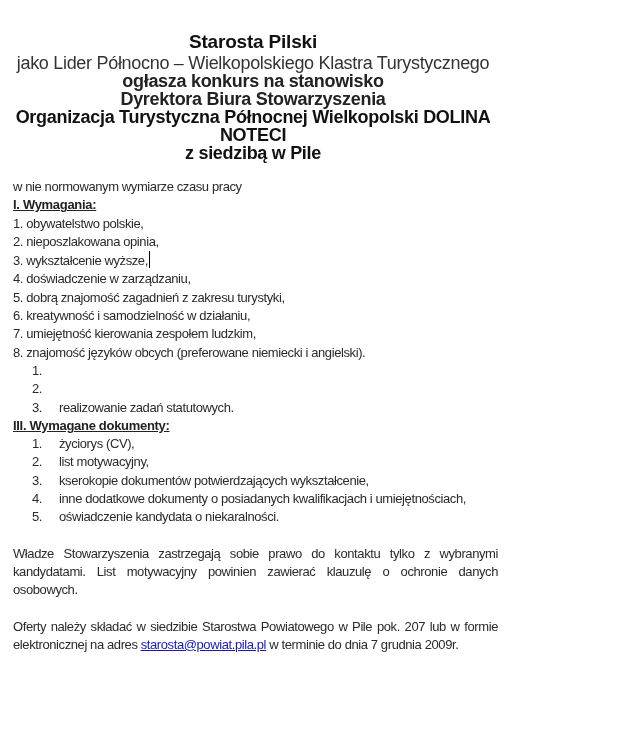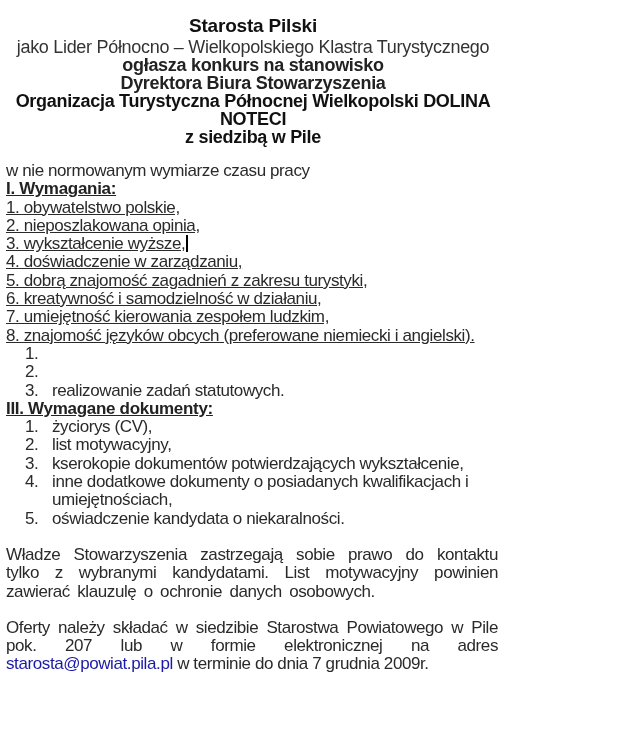--- a/index.html
+++ b/index.html
@@ -2,37 +2,37 @@
 <html><head>
 <meta charset="utf-8">
 <style>
   html, body { margin: 0; padding: 0; background: #ffffff; }
   body {
     width: 626px; height: 733px; overflow: hidden;
     font-family: "Liberation Sans", sans-serif;
     color: #222222;
     position: relative;
   }
-  .page { position: absolute; left: 0; top: 0; width: 506px; }
+  .page { position: absolute; left: 0; top: 16px; width: 506px; }
   .header { text-align: center; padding-top: 14px; }
   .title { font-size: 19px; font-weight: bold; color: #111; line-height: 24px; letter-spacing: -0.2px; }
   .hline { font-size: 18px; line-height: 18px; color: #333; letter-spacing: -0.3px; }
   .hline.bold { font-weight: bold; color: #222; }
   .hline.black { color: #111; }
-  .body { padding-left: 6px; padding-right: 8px; font-size: 17px; line-height: 18.3px; letter-spacing: -0.4px; color: #2a2a2a; }
+  .body { padding-left: 13px; padding-right: 8px; font-size: 13px; line-height: 18.3px; letter-spacing: -0.4px; color: #2a2a2a; }
   .intro { margin-top: 16px; }
   .section-heading { font-weight: bold; text-decoration: underline; margin-top: 0; color: #222; letter-spacing: -0.3px; }
-  .plain-list { margin: 0; padding: 0; list-style: none; text-decoration: underline; }
+  .plain-list { margin: 0; padding: 0; list-style: none; }
   .ind-list { margin: 0; padding: 0; list-style: none; }
   .ind-list li { display: flex; }
   .ind-list .num { width: 19px; margin-left: 19px; flex: 0 0 auto; }
   .ind-list .txt { margin-left: 8px; }
   .para { margin-top: 18px; text-align: justify; text-align-last: left; }
   .para.just { word-spacing: 3px; }
-  .link { color: #1a1aa6; cursor: pointer; }
+  .link { color: #1a1aa6; text-decoration: underline; cursor: pointer; }
   .caret { display: inline-block; width: 1.5px; height: 17px; background: #000; vertical-align: -3px; margin-left: 1px; }
 </style>
 </head>
 <body>
 
 <div class="page">
   <div class="header">
     <div class="title">Starosta Pilski</div>
     <div class="hline">jako Lider Północno – Wielkopolskiego Klastra Turystycznego</div>
     <div class="hline bold">ogłasza konkurs na stanowisko</div>

